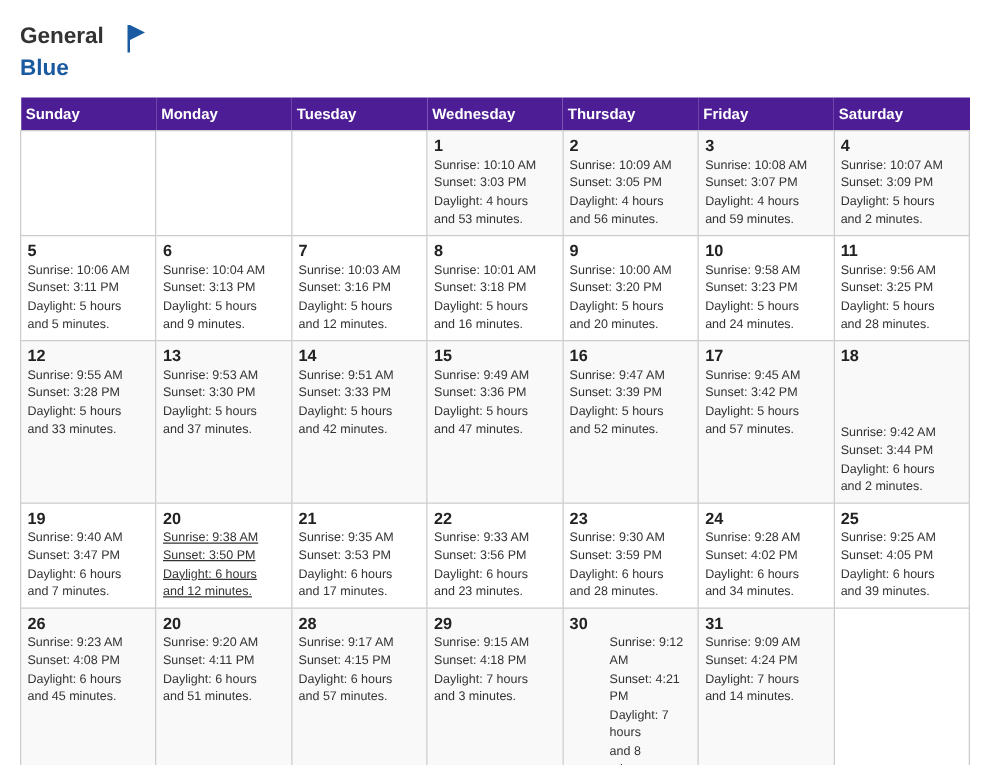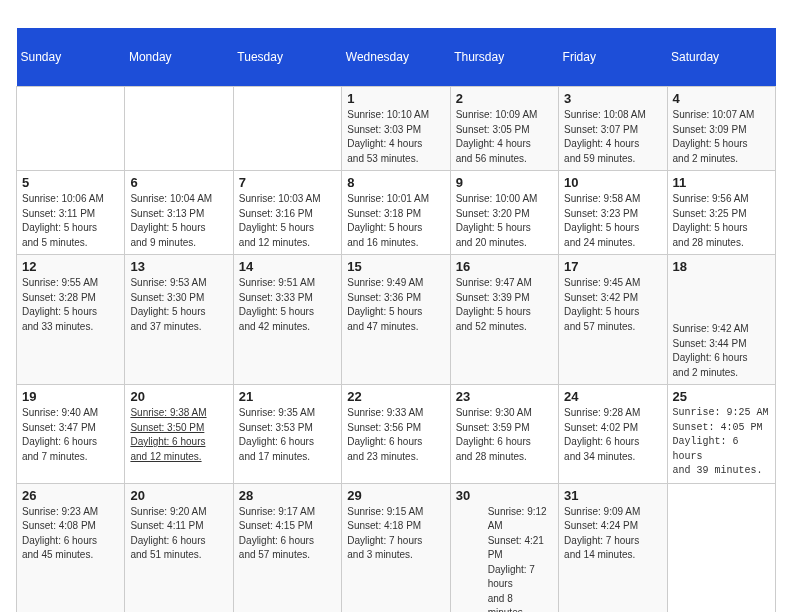--- a/index.html
+++ b/index.html
@@ -43,26 +43,26 @@
     .subtitle {
       font-size: 14px;
       color: #555;
     }
     table {
       width: 100%;
       border-collapse: collapse;
       font-size: 11px;
     }
     thead tr th {
-      background-color: #1d4ed8;
+      background-color: #4c1d95;
       color: white;
-      padding: 22px 4px;
+      padding: 6px 4px;
       text-align: left;
       font-size: 12px;
-      font-weight: 400;
+      font-weight: 700;
     }
     tbody tr td {
       border: 1px solid #ccc;
       vertical-align: top;
       padding: 4px 5px;
       min-height: 80px;
       height: 80px;
       width: 14.28%;
     }
     tbody tr:nth-child(odd) td {
@@ -86,20 +86,30 @@
     .empty-cell {
       background: #fff !important;
     }
   </style>
 </head>
 <body>
 
 <div class="header">
   <div class="logo">
     <div>
+      <div class="logo-text">
+        <span class="logo-general">General</span>
+        <svg class="logo-icon" viewBox="0 0 28 28" style="display:inline-block;vertical-align:middle;">
+          <polygon points="14,4 26,10 14,16" fill="#1a5aa0"></polygon>
+          <rect x="12" y="4" width="2" height="22" fill="#1a5aa0"></rect>
+        </svg>
+      </div>
+      <div class="logo-text">
+        <span class="logo-blue">Blue</span>
+      </div>
     </div>
   </div>
   <div class="title-block">
     <div class="month-title"></div>
     <div class="subtitle"></div>
   </div>
 </div>
 
 <table>
   <thead>
@@ -287,21 +297,21 @@
         </td>
         <td>
           <span class="day-num">24</span>
           <div class="day-info" style="white-space: pre-line;">Sunrise: 9:28 AM
 Sunset: 4:02 PM
 Daylight: 6 hours
 and 34 minutes.</div>
         </td>
         <td>
           <span class="day-num">25</span>
-          <div class="day-info" style="white-space: pre-line; font-family: Liberation Mono, monospace;">Sunrise: 9:25 AM
+          <div class="day-info" style="white-space: pre-line;">Sunrise: 9:25 AM
 Sunset: 4:05 PM
 Daylight: 6 hours
 and 39 minutes.</div>
         </td>
       </tr>
       <tr>
         <td>
           <span class="day-num">26</span>
           <div class="day-info" style="white-space: pre-line;">Sunrise: 9:23 AM
 Sunset: 4:08 PM

